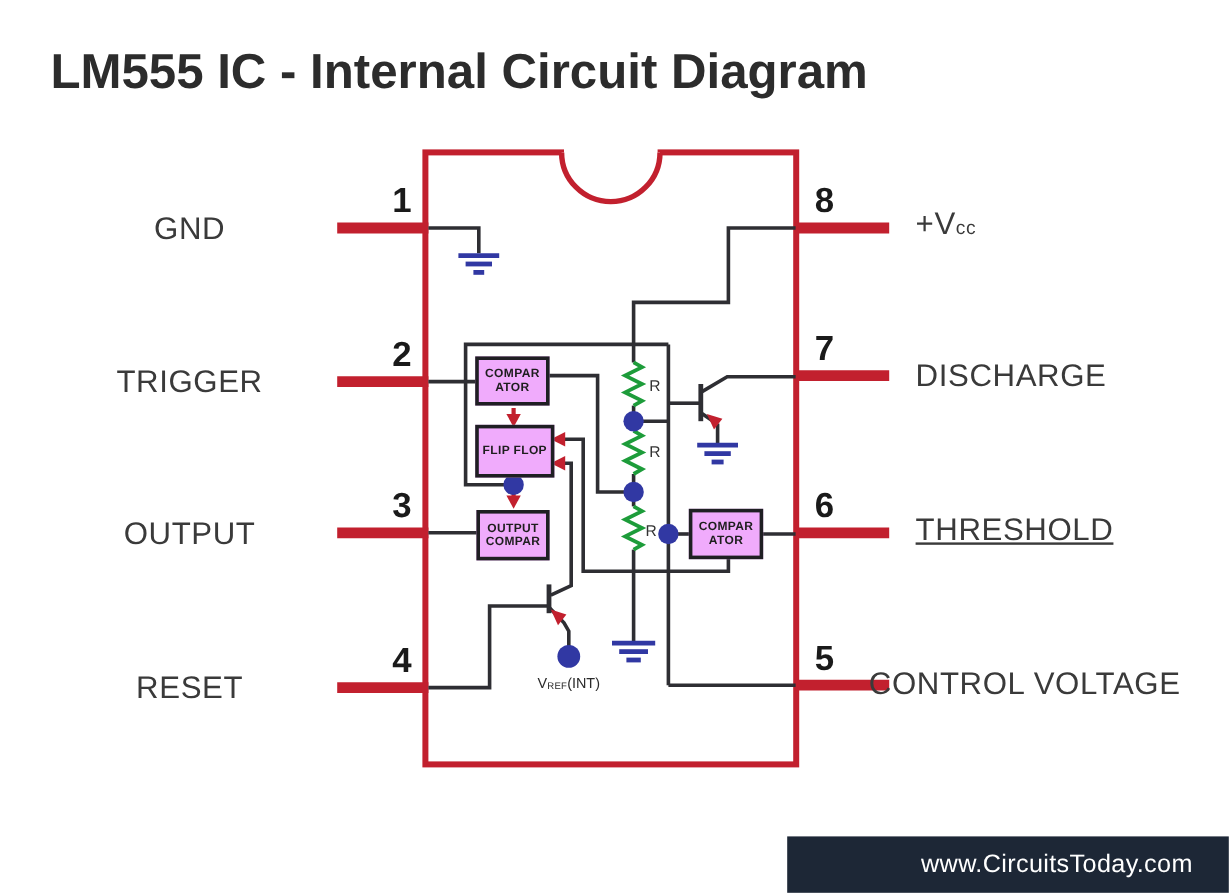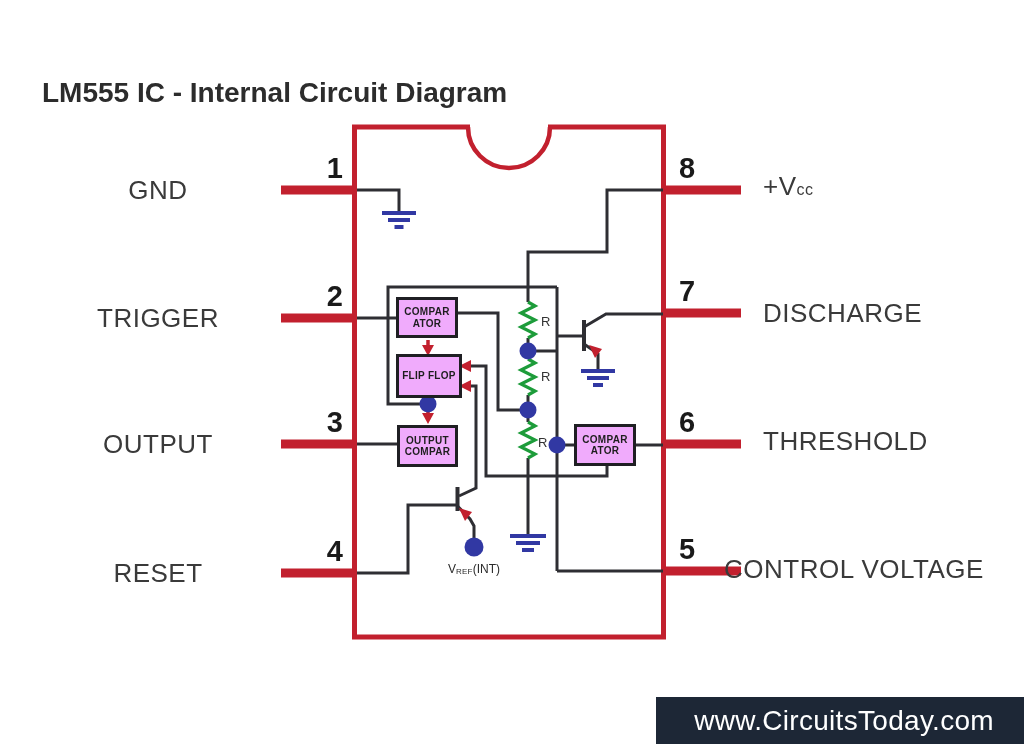--- a/index.html
+++ b/index.html
@@ -2,22 +2,22 @@
 <html><head>
 <meta charset="utf-8">
 <style>
   html,body{margin:0;padding:0;}
   body{
     width:1024px;height:745px;position:relative;overflow:hidden;
     background:#ffffff;font-family:"Liberation Sans",sans-serif;
   }
   .abs{position:absolute;}
   #page-title{
-    left:42px;top:36px;font-size:28px;font-weight:700;color:#2c2c2c;
-    letter-spacing:0px;white-space:nowrap;z-index:2;margin-top:41px;
+    left:42px;top:36px;font-size:41px;font-weight:700;color:#2c2c2c;
+    letter-spacing:0px;white-space:nowrap;z-index:2;
   }
   svg.circuit{left:0;top:0;z-index:1;}
   .pin-label{color:#3a3a3a;font-size:26px;letter-spacing:0.5px;white-space:nowrap;z-index:2;line-height:28px;height:28px;}
   .pin-label.left{width:240px;text-align:center;}
   .pin-label.right{text-align:left;}
   .pin-label .sub{font-size:16px;}
   .pin-num{color:#1a1a1a;font-size:29px;font-weight:800;z-index:2;line-height:30px;}
   .pin-num.left{width:40px;text-align:right;}
   .block{
     background:#f0abfc;border:3px solid #1f1f23;box-sizing:border-box;
@@ -25,21 +25,21 @@
     font-size:10px;font-weight:600;color:#1e1e1e;letter-spacing:0.3px;
     line-height:1.15;text-align:center;z-index:3;
   }
   .r-label{font-size:13px;color:#333;z-index:2;line-height:14px;}
   #vref-label{left:444px;top:562px;width:60px;text-align:center;font-size:12px;color:#2b2b2b;z-index:2;white-space:nowrap;}
   #vref-label .vsub{font-size:8px;vertical-align:-1px;letter-spacing:0.2px;}
   #footer-bar{
     left:656px;top:697px;width:368px;height:47px;background:#1d2736;z-index:4;
     display:flex;align-items:center;justify-content:flex-end;
   }
-  #footer-url{color:#ffffff;font-size:28px;padding-right:30px;letter-spacing:0.3px;}
+  #footer-url{color:#ffffff;font-size:21px;padding-right:30px;letter-spacing:0.3px;}
 </style>
 </head>
 <body>
 
 <div class="abs" id="page-title">LM555 IC - Internal Circuit Diagram</div>
 
 <svg class="abs circuit" width="1024" height="745" viewBox="0 0 1024 745">
 
   <rect x="354.5" y="127" width="309" height="510" fill="#ffffff" stroke="#C2202E" stroke-width="5"></rect>
 
@@ -166,18 +166,18 @@
 <div class="abs pin-num" style="left:679px;top:407px;">6</div>
 <div class="abs pin-num" style="left:679px;top:534px;">5</div>
 
 <div class="abs pin-label left" style="left:38px;top:176px;">GND</div>
 <div class="abs pin-label left" style="left:38px;top:304px;">TRIGGER</div>
 <div class="abs pin-label left" style="left:38px;top:430px;">OUTPUT</div>
 <div class="abs pin-label left" style="left:38px;top:559px;">RESET</div>
 
 <div class="abs pin-label right" style="left:763px;top:172px;"><span>+V</span><span class="sub">cc</span></div>
 <div class="abs pin-label right" style="left:763px;top:299px;">DISCHARGE</div>
-<div class="abs pin-label right" style="left:763px;top:427px;">THRESHOLD</div>
+<div class="abs pin-label right" style="left:763px;top:427px;text-decoration:underline;">THRESHOLD</div>
 <div class="abs pin-label right" style="left:724px;top:555px;">CONTROL VOLTAGE</div>
 
 <div class="abs" id="footer-bar">
   <span id="footer-url">www.CircuitsToday.com</span>
 </div>
 
 </body></html>

